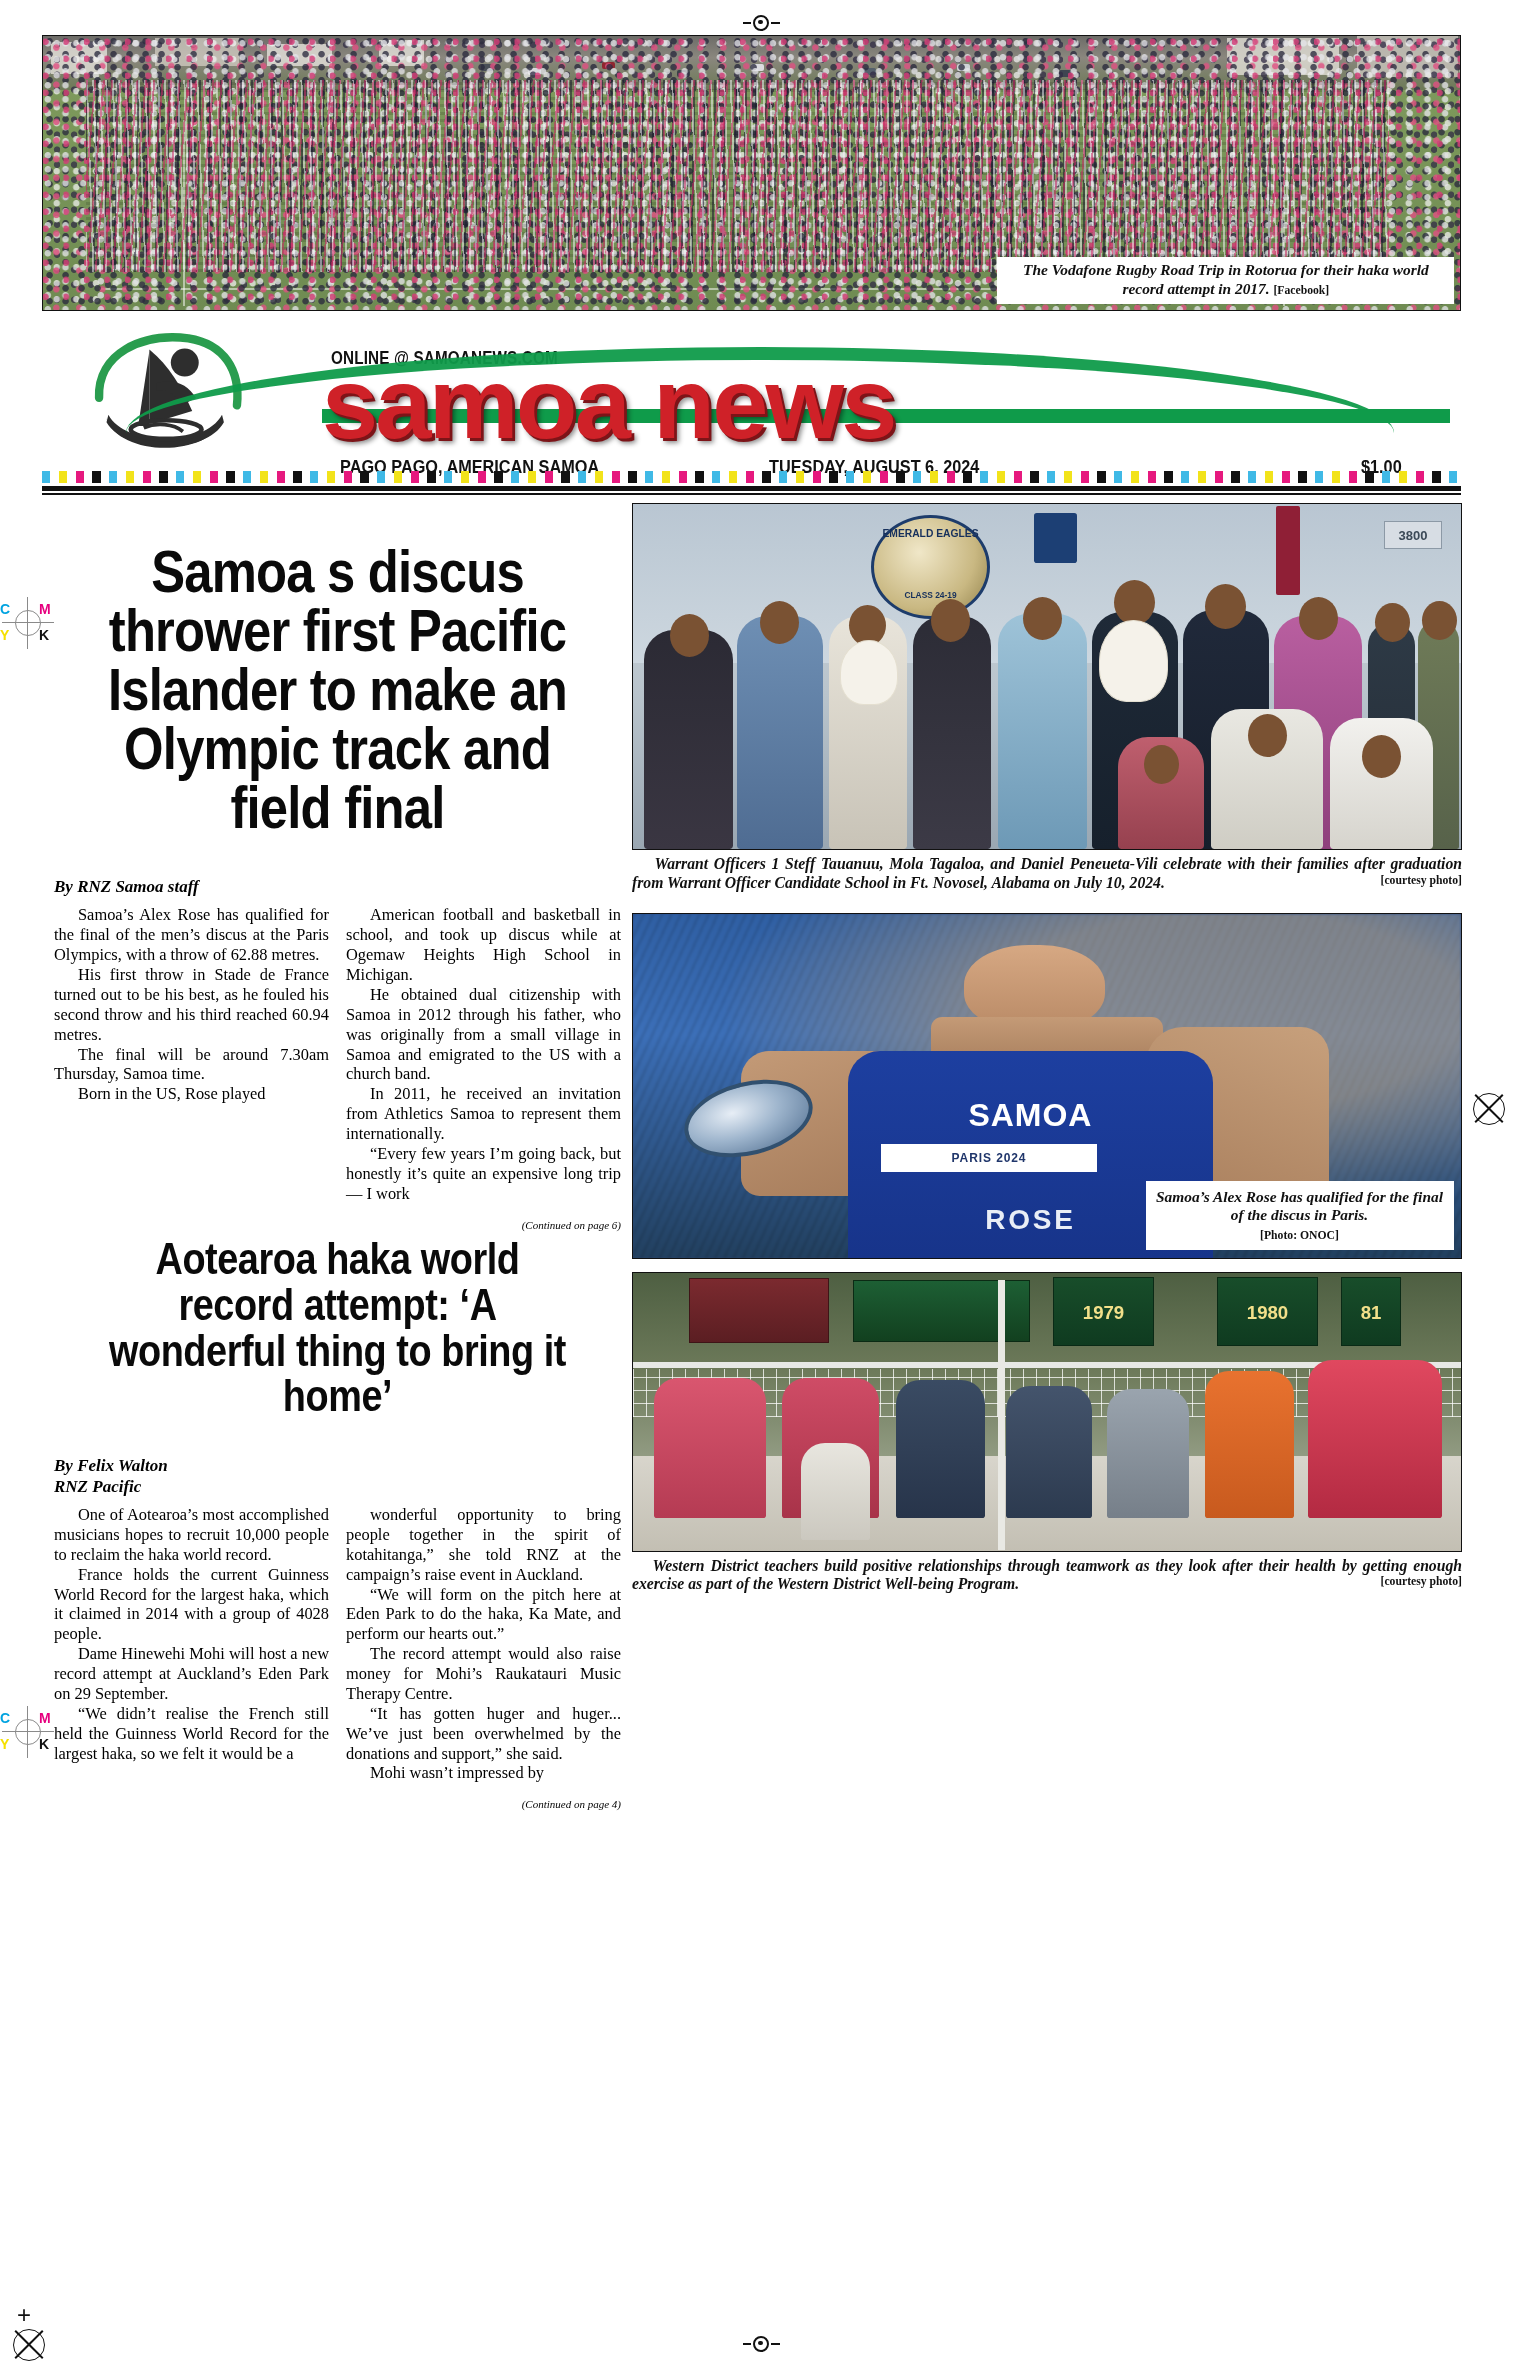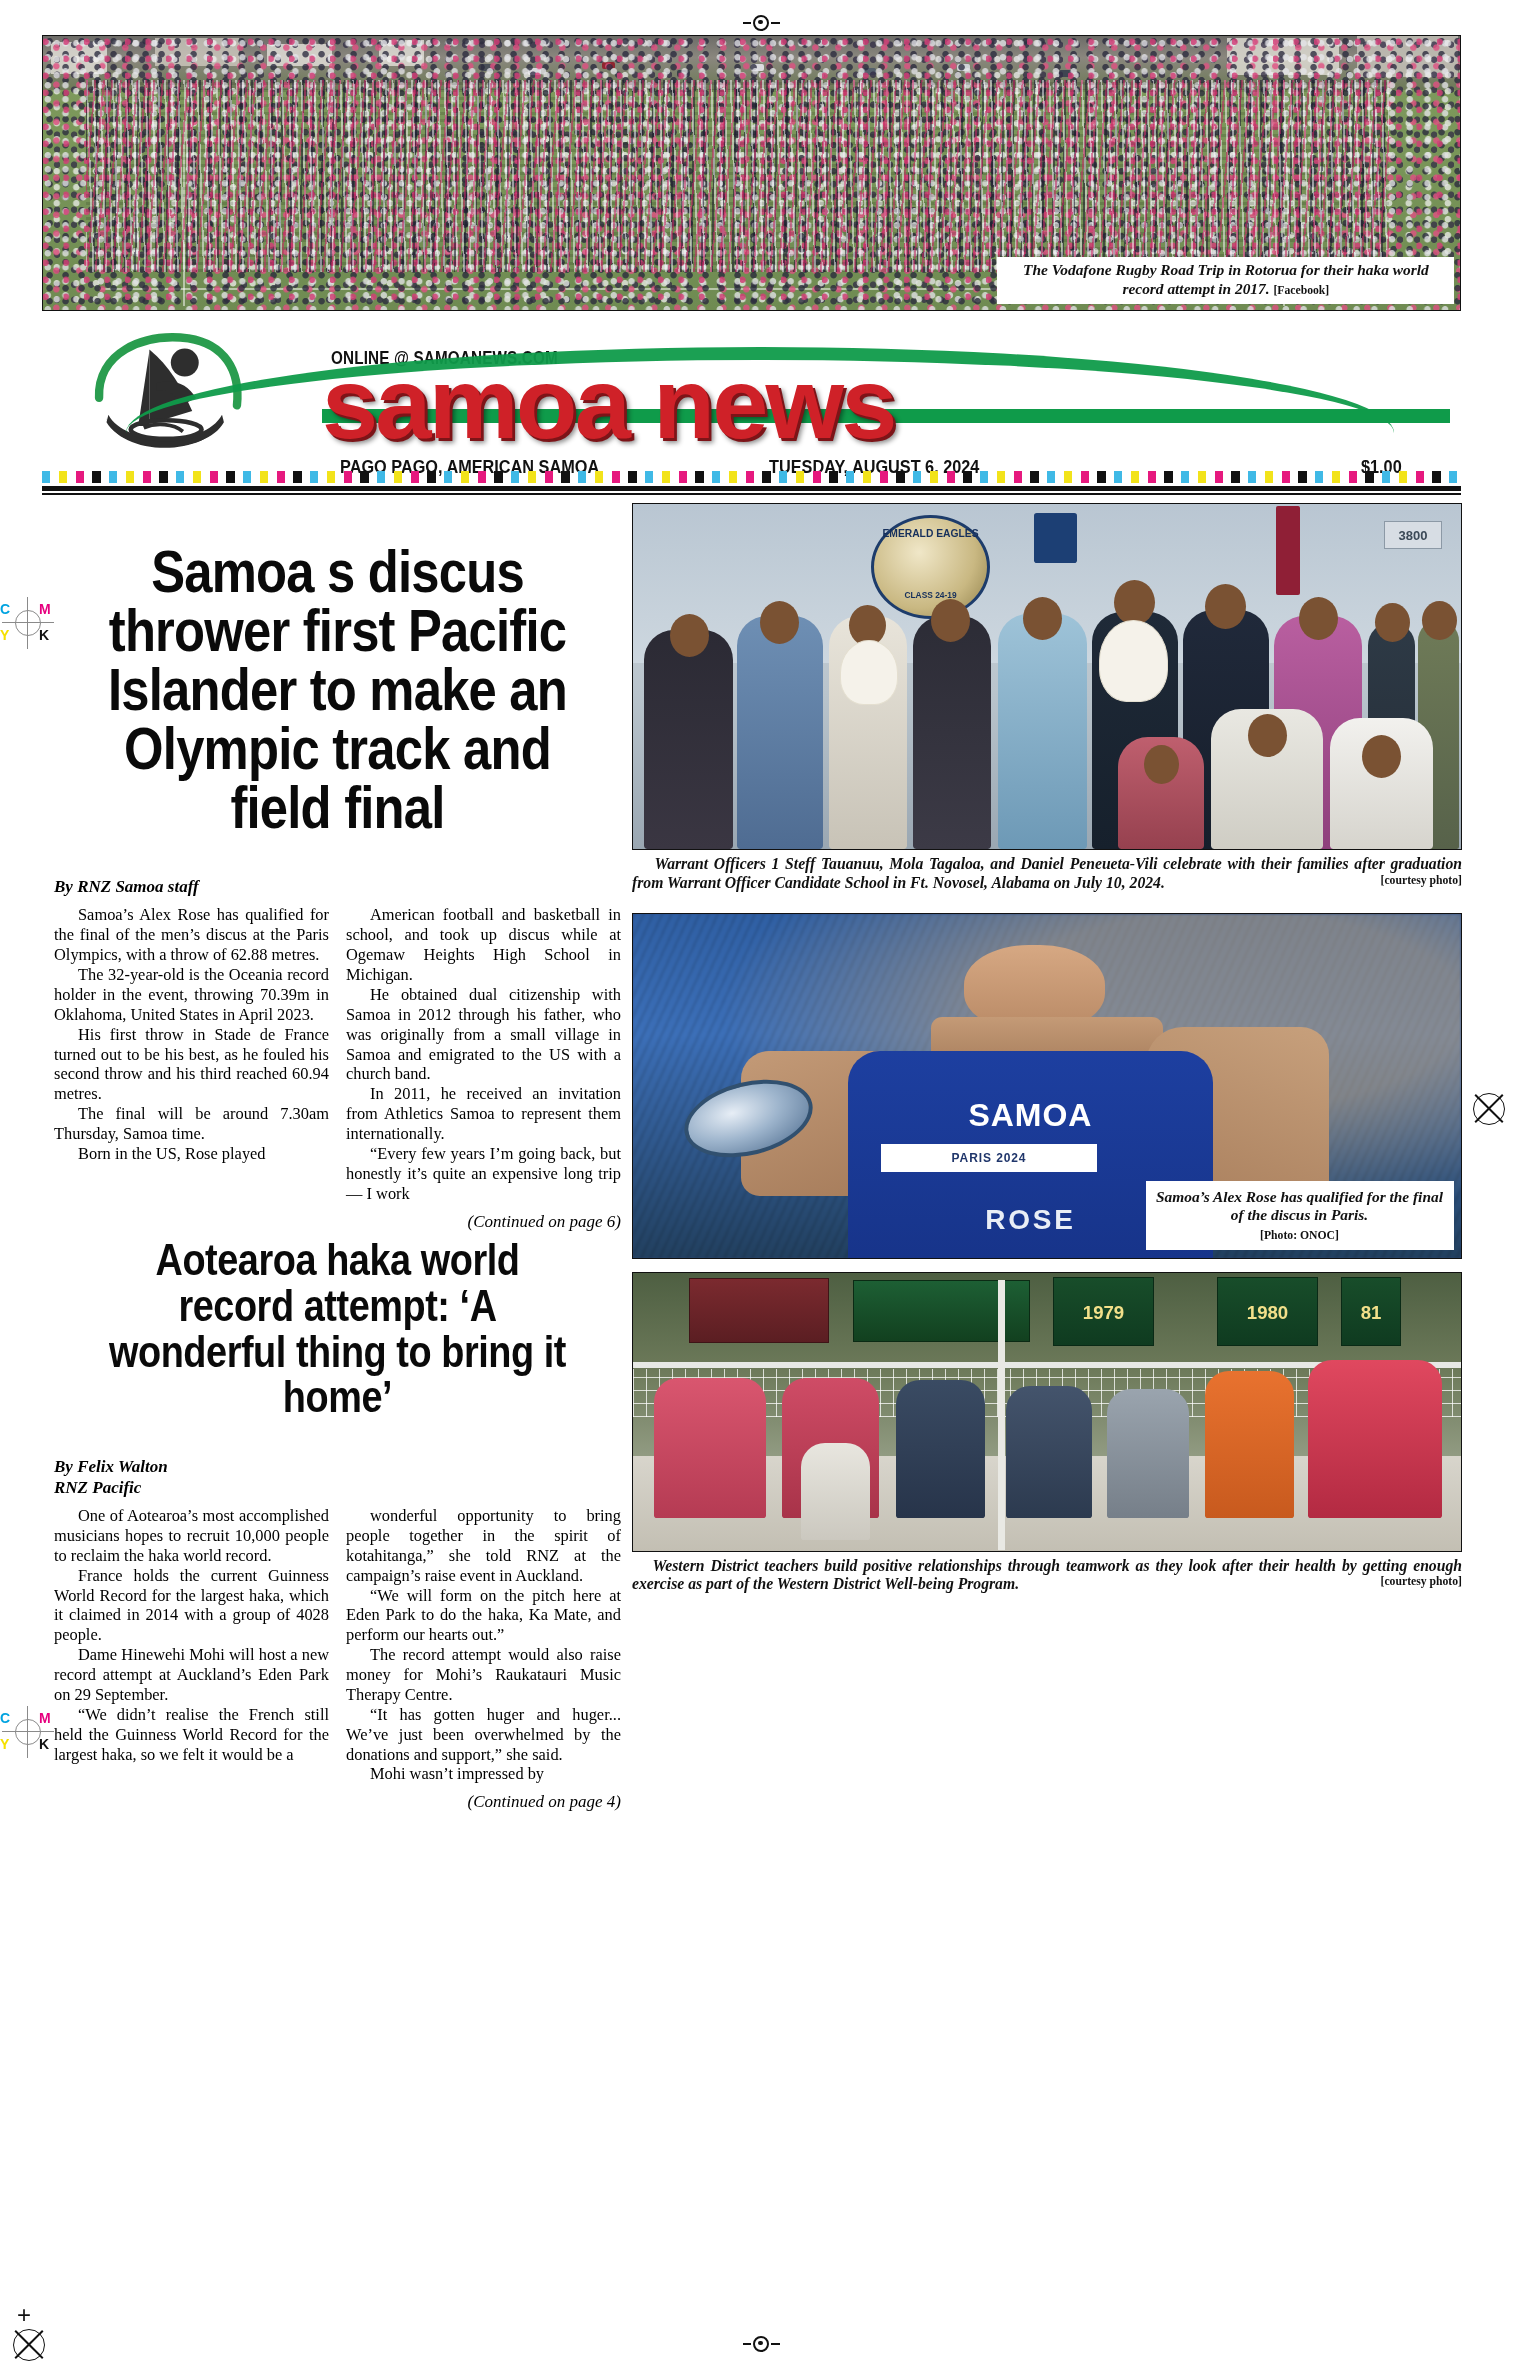--- a/index.html
+++ b/index.html
@@ -143,21 +143,21 @@
   #headline-1 { font-size: 59px; line-height: 1.0; letter-spacing: -0.9px; padding: 0 3.7px; }
   #headline-2 { font-size: 44px; line-height: 1.04; letter-spacing: -0.5px; margin-top: 5.6px; }
 
   .byline { font-weight: bold; font-style: italic; font-size: 17px; line-height: 1.18; margin-bottom: 0.9px; }
   .art-cols { display: flex; gap: 17px; margin-top: 8.4px; }
   .art-col { width: 275px; }
   .art-col p {
     margin: 0; font-size: 16.4px; line-height: 1.212;
     text-align: justify; text-indent: 24px; hyphens: auto;
   }
-  .contd { text-align: right; font-style: italic; font-size: 17px; margin-top: 8px; }
+  .contd { text-align: right; font-style: italic; font-size: 11px; margin-top: 15px; }
 
   
   #right-col { position: absolute; left: 632px; top: 503px; width: 830px; }
   .photo-frame { border: 1.9px solid #111; overflow: hidden; position: relative; }
   .photo-cap {
     font-style: italic; font-weight: bold; font-size: 15.7px; line-height: 1.2;
     text-align: justify; text-indent: 22.4px; margin: 4.7px 0 0 0; color: #111;
   }
   .cap-credit { font-style: normal; font-weight: bold; font-size: 11.7px; float: right; }
 
@@ -328,21 +328,20 @@
 
   <h1 id="headline-1" class="headline">Samoa s discus thrower first Pacific Islander to make an Olympic track and field final</h1>
 
   <div style="margin-top:25px;">
     <div class="byline">By RNZ Samoa staff</div>
   </div>
 
   <div class="art-cols">
     <div class="art-col">
       <p>Samoa’s Alex Rose has qualified for the final of the men’s discus at the Paris Olympics, with a throw of 62.88 metres.</p>
-      <p>The 32-year-old is the Oceania record holder in the event, throwing 70.39m in Oklahoma, United States in April 2023.</p>
       <p>His first throw in Stade de France turned out to be his best, as he fouled his second throw and his third reached 60.94 metres.</p>
       <p>The final will be around 7.30am Thursday, Samoa time.</p>
       <p>Born in the US, Rose played</p>
     </div>
     <div class="art-col">
       <p>American football and basketball in school, and took up discus while at Ogemaw Heights High School in Michigan.</p>
       <p>He obtained dual citizenship with Samoa in 2012 through his father, who was originally from a small village in Samoa and emigrated to the US with a church band.</p>
       <p>In 2011, he received an invitation from Athletics Samoa to represent them internationally.</p>
       <p>“Every few years I’m going back, but honestly it’s quite an expensive long trip — I work</p>
       <div class="contd">(Continued on page 6)</div>

